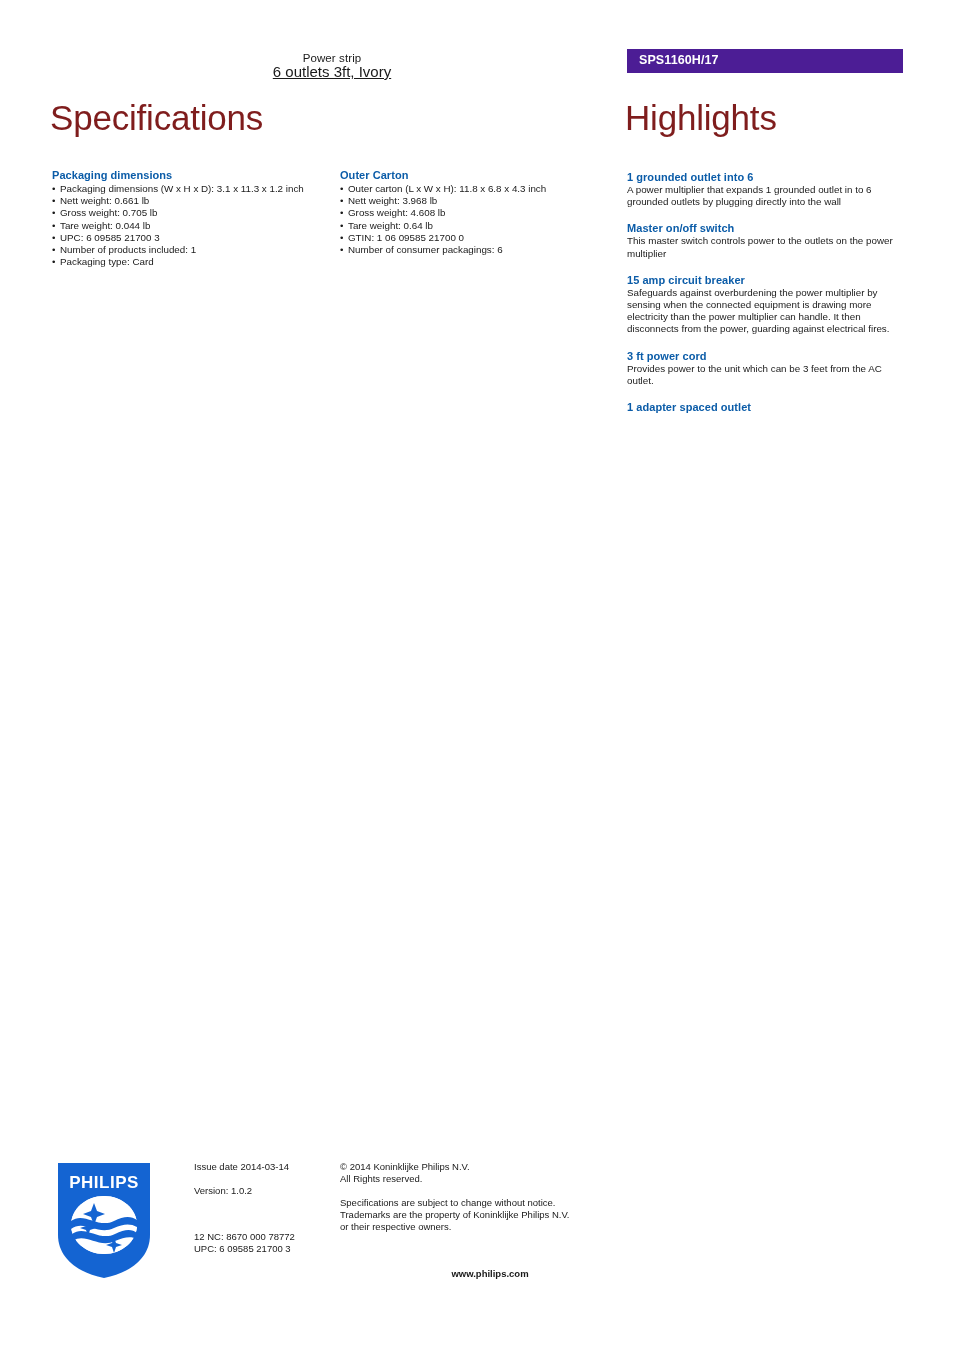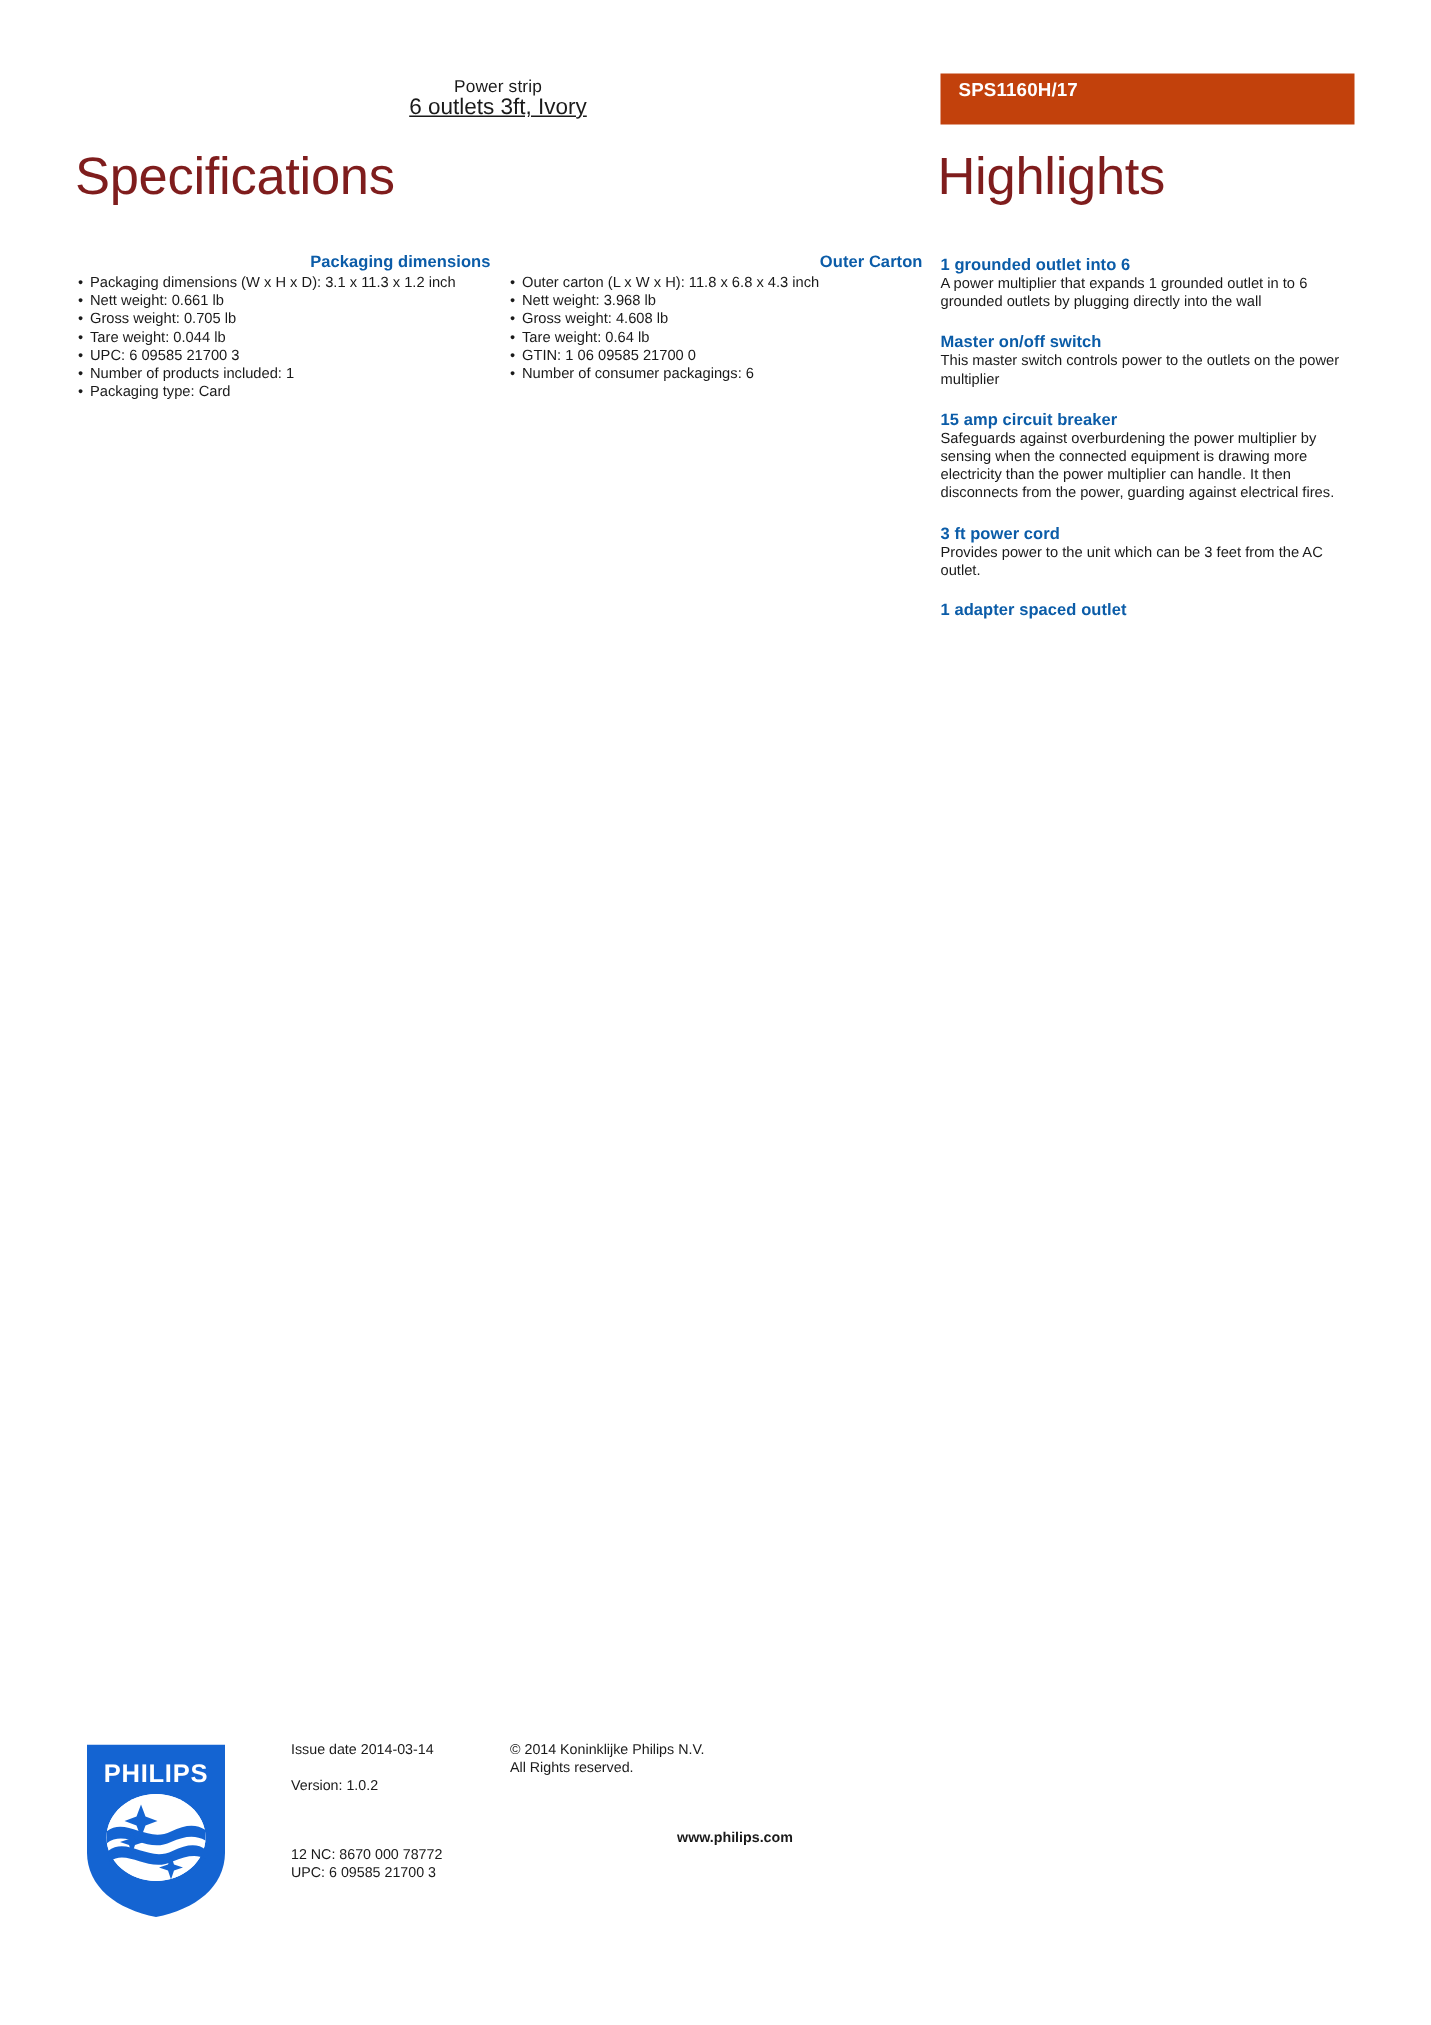--- a/index.html
+++ b/index.html
@@ -36,22 +36,22 @@
     color: #1a1a1a;
     margin-top: 1px;
     text-decoration: underline;
   }
 
   .model-bar {
     position: absolute;
     left: 627px;
     top: 49px;
     width: 276px;
-    height: 34px;
-    background: #c2410c;
+    height: 24px;
+    background: #4c1d95;
   }
   .model-bar span {
     position: absolute;
     left: 12px;
     top: 4px;
     font-size: 12.5px;
     line-height: 14px;
     color: #ffffff;
     font-weight: 600;
     letter-spacing: 0.1px;
@@ -78,21 +78,20 @@
   .col-high    { left: 627px; width: 276px; top: 170px; }
 
   .spec-group { margin-bottom: 10px; }
   .spec-head {
     font-size: 11px;
     line-height: 14px;
     font-weight: bold;
     color: #0b5ca8;
     margin-bottom: 1px;
     letter-spacing: 0.05px;
-    text-align: right;
   }
   ul.spec-list {
     list-style: none;
     margin: 0;
     padding: 0;
   }
   ul.spec-list li {
     position: relative;
     font-size: 9.8px;
     line-height: 12.2px;
@@ -263,19 +262,24 @@
       <span class="foot-line">12 NC: 8670 000 78772</span>
       <span class="foot-line">UPC: 6 09585 21700 3</span>
     </div>
   </div>
 
   <div class="foot-col-b">
     <div class="foot-block">
       <span class="foot-line">© 2014 Koninklijke Philips N.V.</span>
       <span class="foot-line">All Rights reserved.</span>
     </div>
+    <div class="foot-block">
+      <span class="foot-line">Specifications are subject to change without notice.</span>
+      <span class="foot-line">Trademarks are the property of Koninklijke Philips N.V.</span>
+      <span class="foot-line">or their respective owners.</span>
+    </div>
     <div class="foot-spacer-2"></div>
     <div class="foot-block tight">
       <span class="foot-line foot-url">www.philips.com</span>
     </div>
   </div>
 
 </div>
 
 </body></html>

